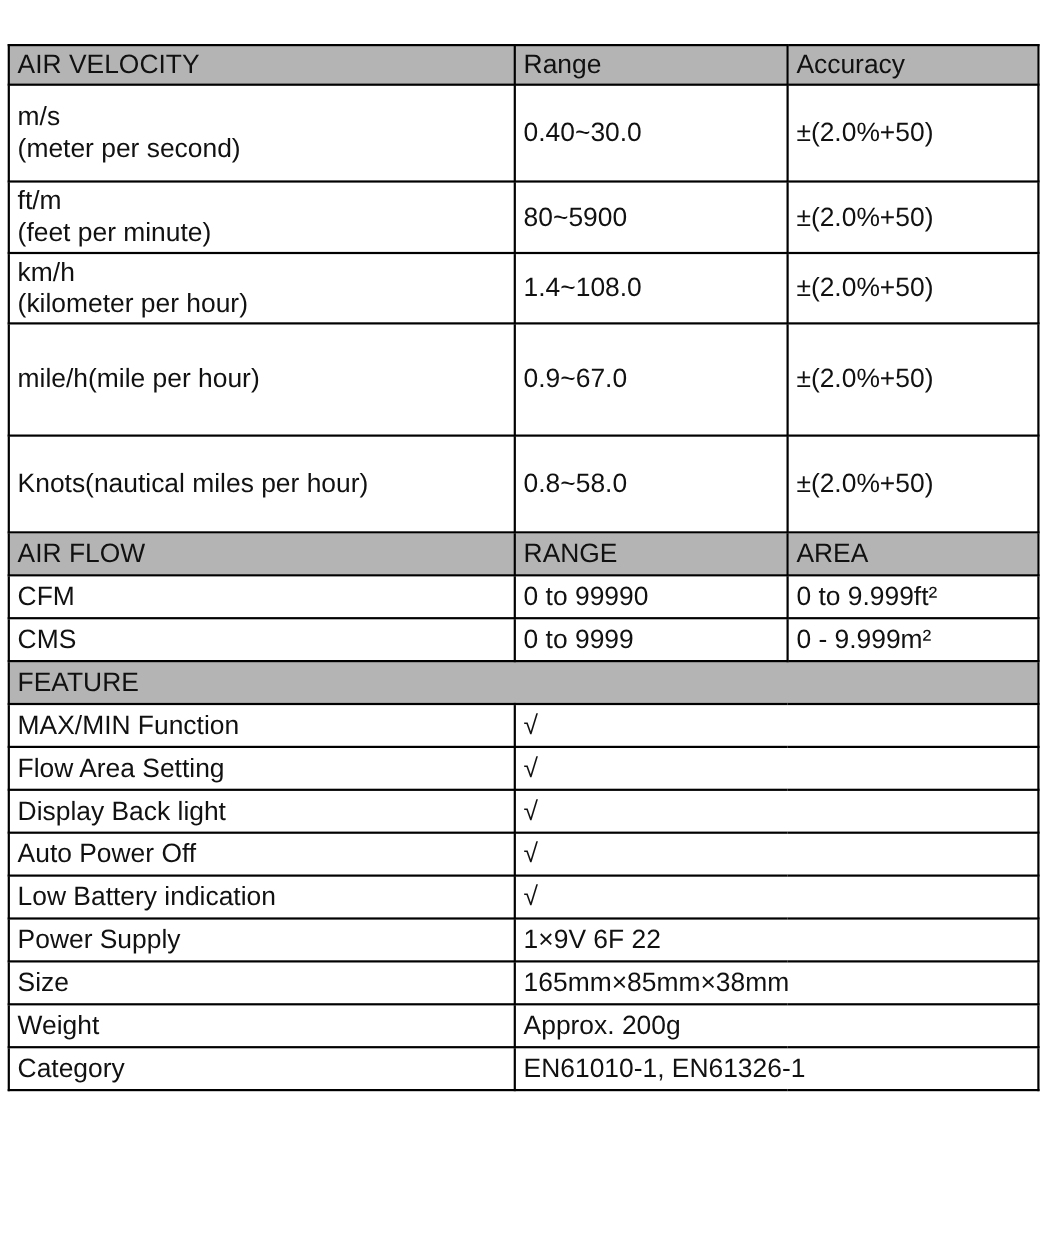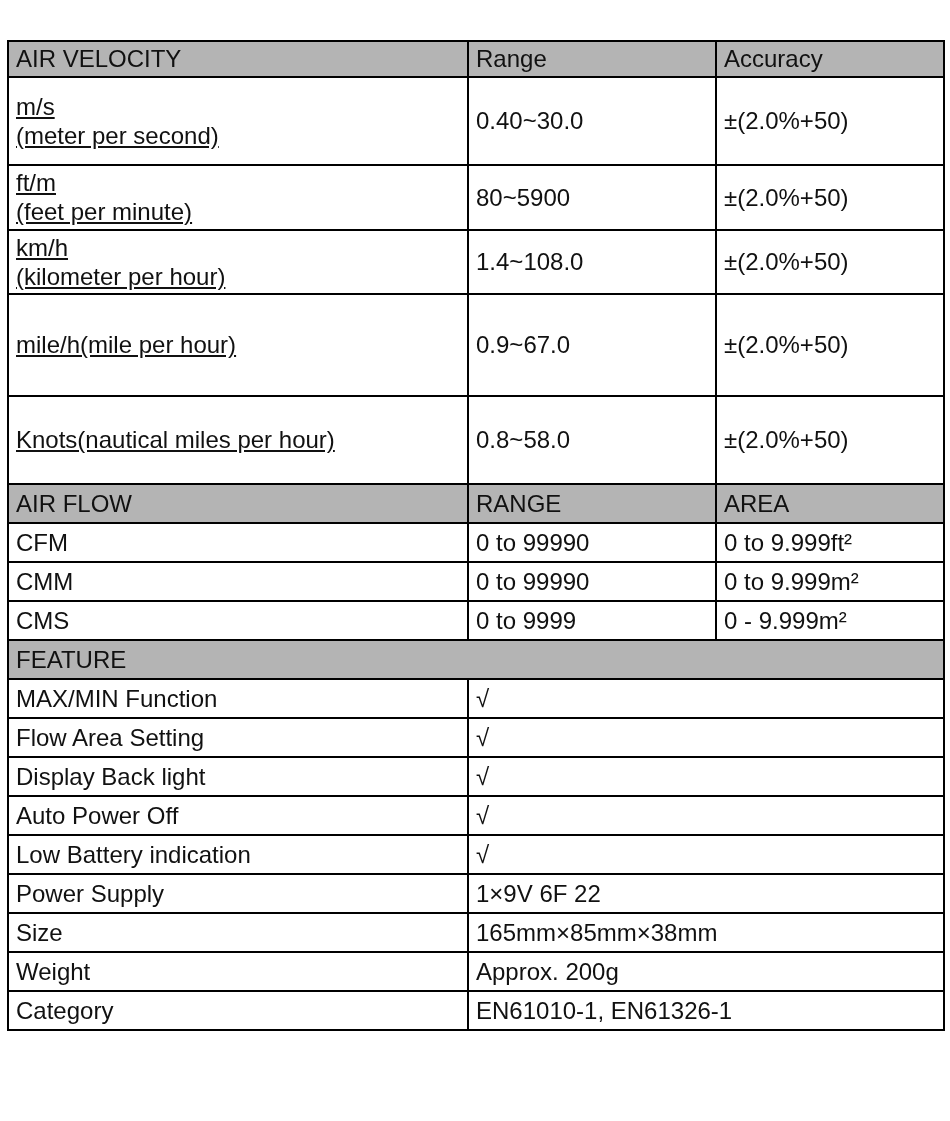--- a/index.html
+++ b/index.html
@@ -31,21 +31,21 @@
     text-align: left;
     font-weight: normal;
     overflow: hidden;
   }
   col.c1 { width: 460px; }
   col.c2 { width: 248px; }
   col.c3 { width: 228px; }
 
   tr.hdr td { background: #b4b4b4; }
   td.center { text-align: center; }
-  td.pre { white-space: pre-line; text-decoration: underline; }
+  td.pre { white-space: pre-line; }
 
   tr.h36 { height: 36px; }
   tr.h39 { height: 39px; padding-left: 25px; }
   tr.h79 { height: 63px; }
   tr.h88 { height: 88px; }
   tr.h89 { height: 102px; }
 </style>
 </head>
 <body>
 
@@ -96,25 +96,20 @@
       <td>AIR FLOW</td>
       <td class="center">RANGE</td>
       <td class="center">AREA</td>
     </tr>
     <tr class="h39">
       <td>CFM</td>
       <td>0 to 99990</td>
       <td>0 to 9.999ft²</td>
     </tr>
     <tr class="h39">
-      <td>CMM</td>
-      <td>0 to 99990</td>
-      <td>0 to 9.999m²</td>
-    </tr>
-    <tr class="h39">
       <td>CMS</td>
       <td>0 to 9999</td>
       <td>0 - 9.999m²</td>
     </tr>
 
     <tr class="hdr h39">
       <td colspan="3">FEATURE</td>
     </tr>
     <tr class="h39">
       <td>MAX/MIN Function</td>

